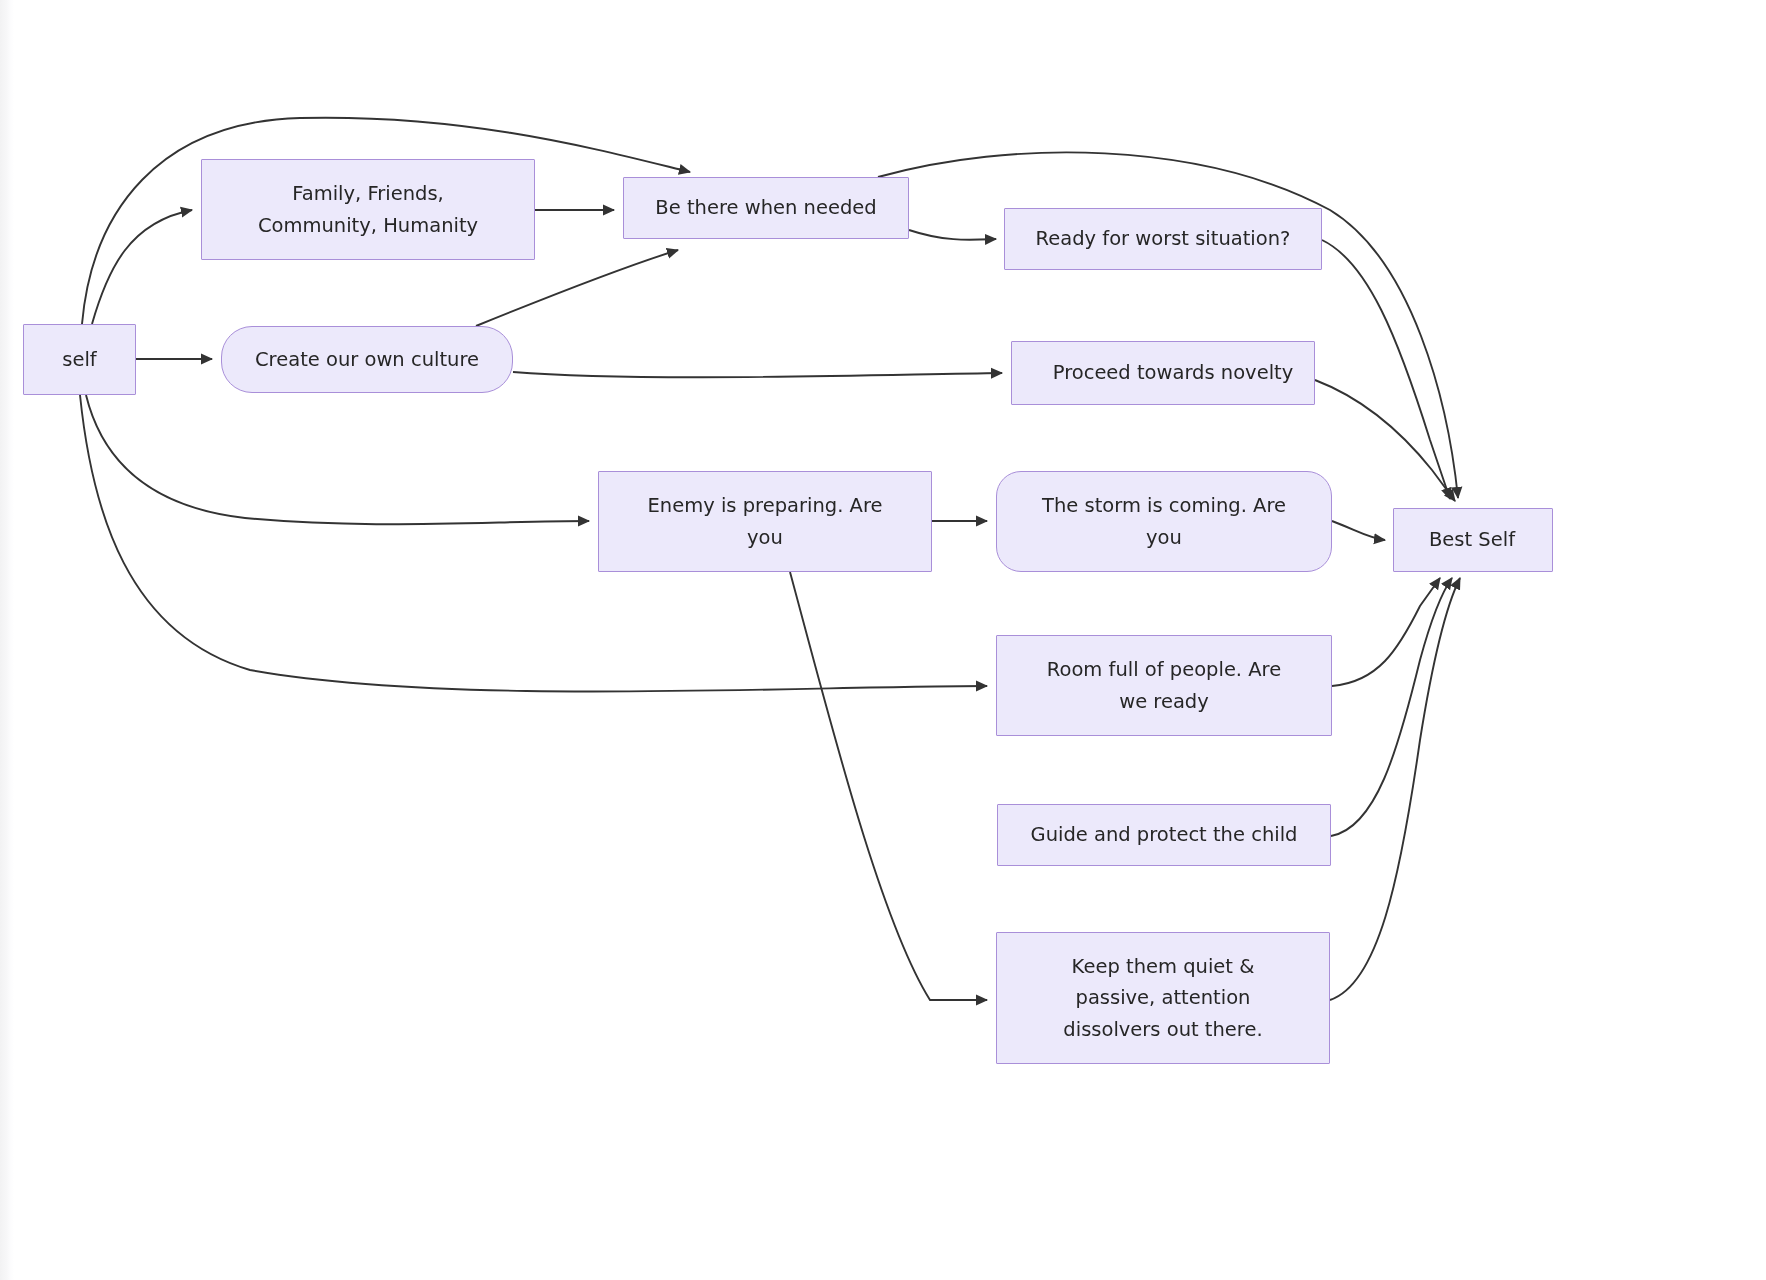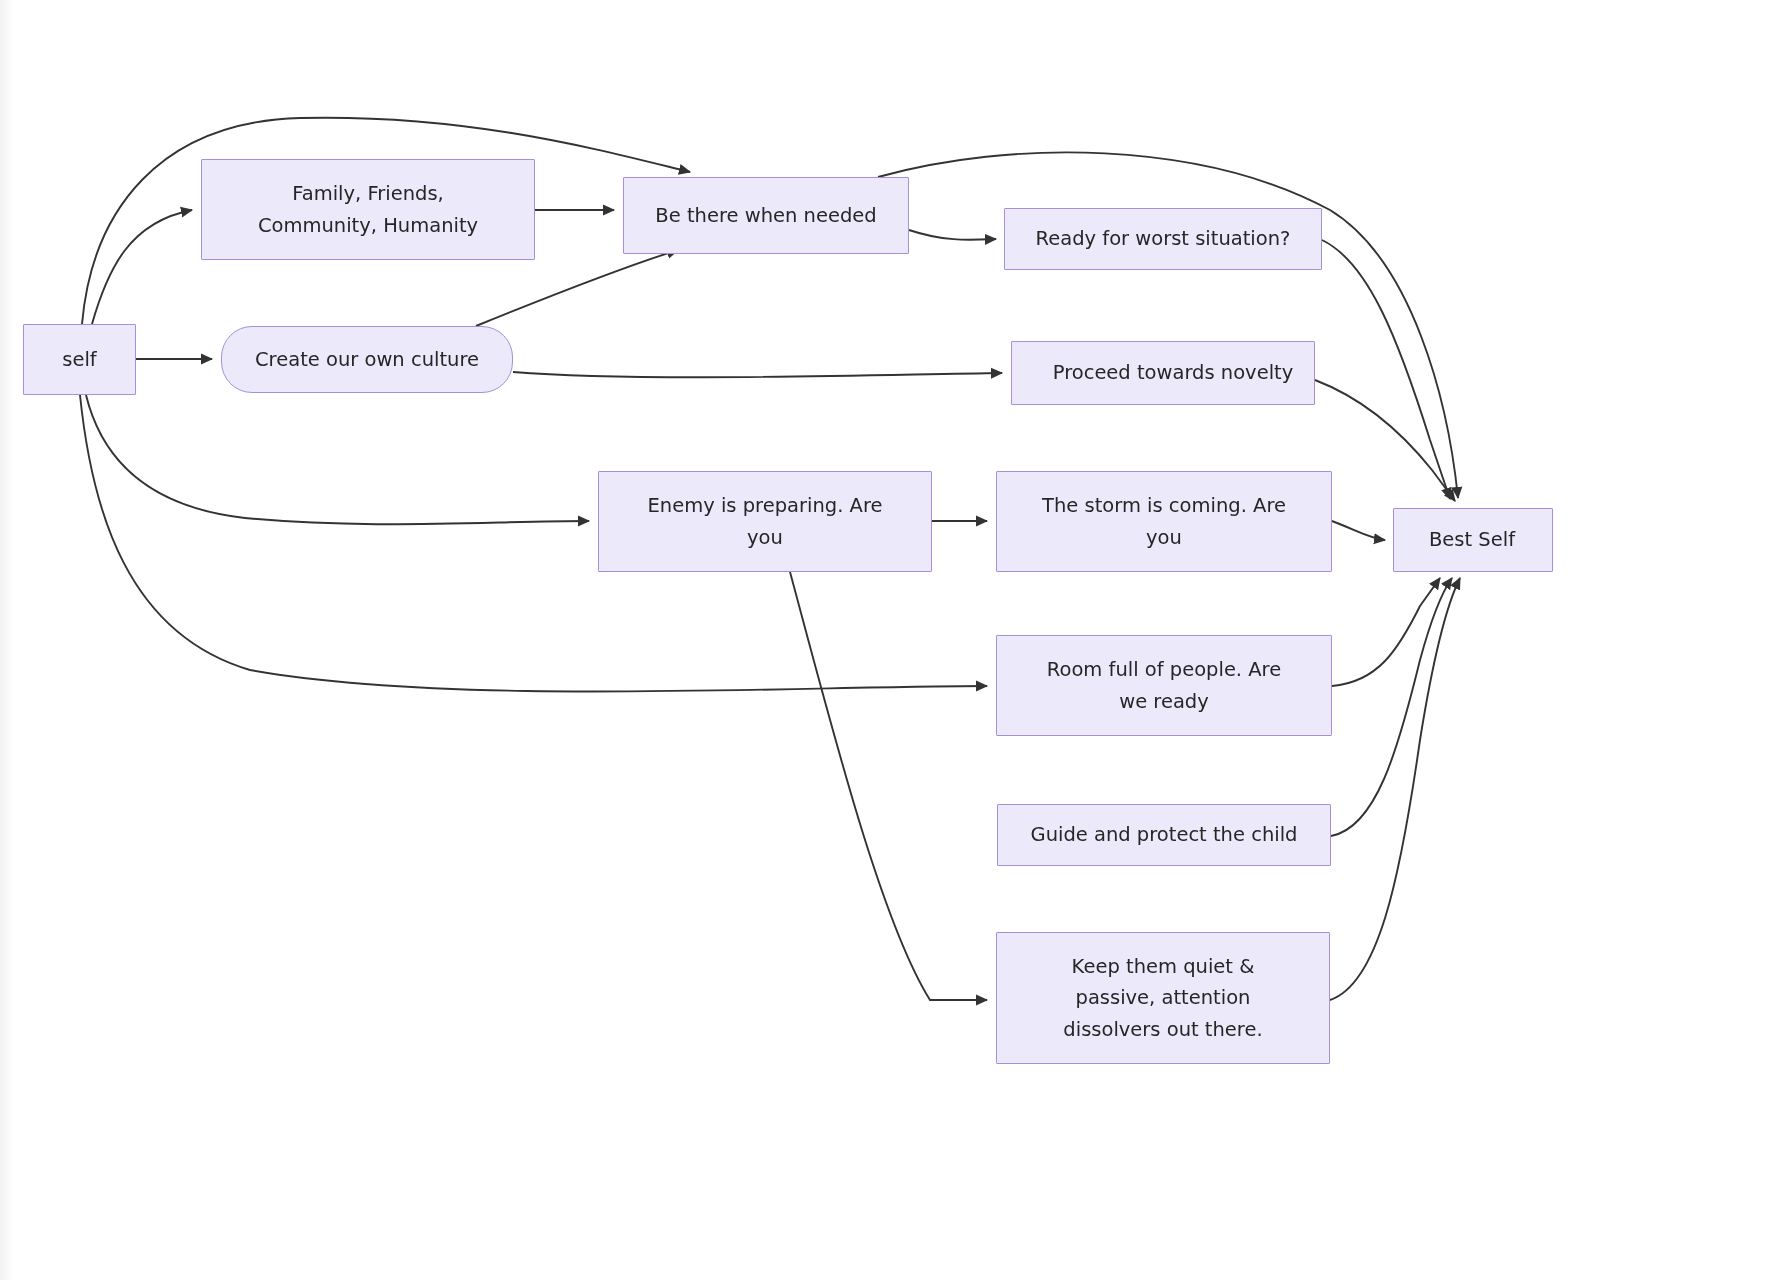--- a/index.html
+++ b/index.html
@@ -113,38 +113,38 @@
 
   <div class="node" style="left:201px; top:159px; width:334px; height:101px;">
     <span class="node-label">Family, Friends,
 Community, Humanity</span>
   </div>
 
   <div class="node" style="left:221px; top:326px; width:292px; height:67px;border-radius:31px;">
     <span class="node-label">Create our own culture</span>
   </div>
 
-  <div class="node" style="left:623px; top:177px; width:286px; height:77px;">
+  <div class="node" style="left:623px; top:177px; width:286px; height:62px;">
     <span class="node-label">Be there when needed</span>
   </div>
 
   <div class="node" style="left:1004px; top:208px; width:318px; height:62px;">
     <span class="node-label">Ready for worst situation?</span>
   </div>
 
   <div class="node" style="left:1011px; top:341px; width:304px; height:64px;padding-left:30px;">
     <span class="node-label">Proceed towards novelty</span>
   </div>
 
   <div class="node" style="left:598px; top:471px; width:334px; height:101px;">
     <span class="node-label">Enemy is preparing. Are
 you</span>
   </div>
 
-  <div class="node" style="left:996px; top:471px; width:336px; height:101px;">
+  <div class="node" style="left:996px; top:471px; width:336px; height:101px;border-radius:25px;">
     <span class="node-label">The storm is coming. Are
 you</span>
   </div>
 
   <div class="node" style="left:996px; top:635px; width:336px; height:101px;">
     <span class="node-label">Room full of people. Are
 we ready</span>
   </div>
 
   <div class="node" style="left:997px; top:804px; width:334px; height:62px;">

